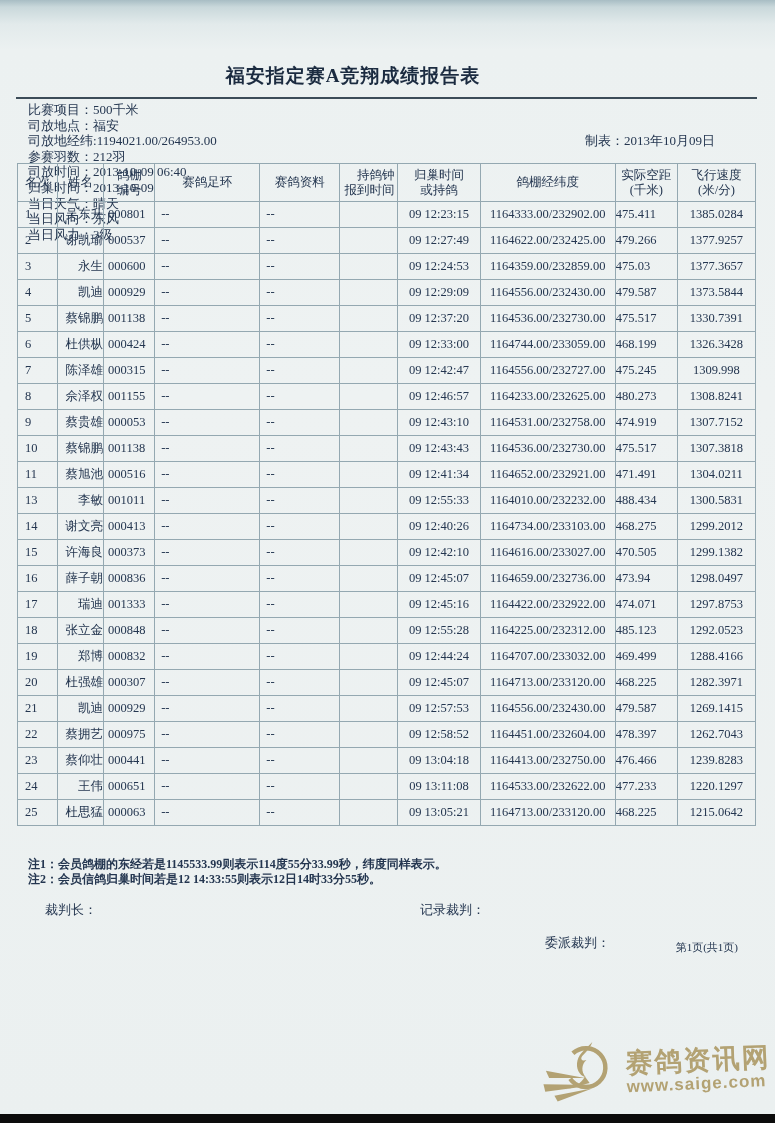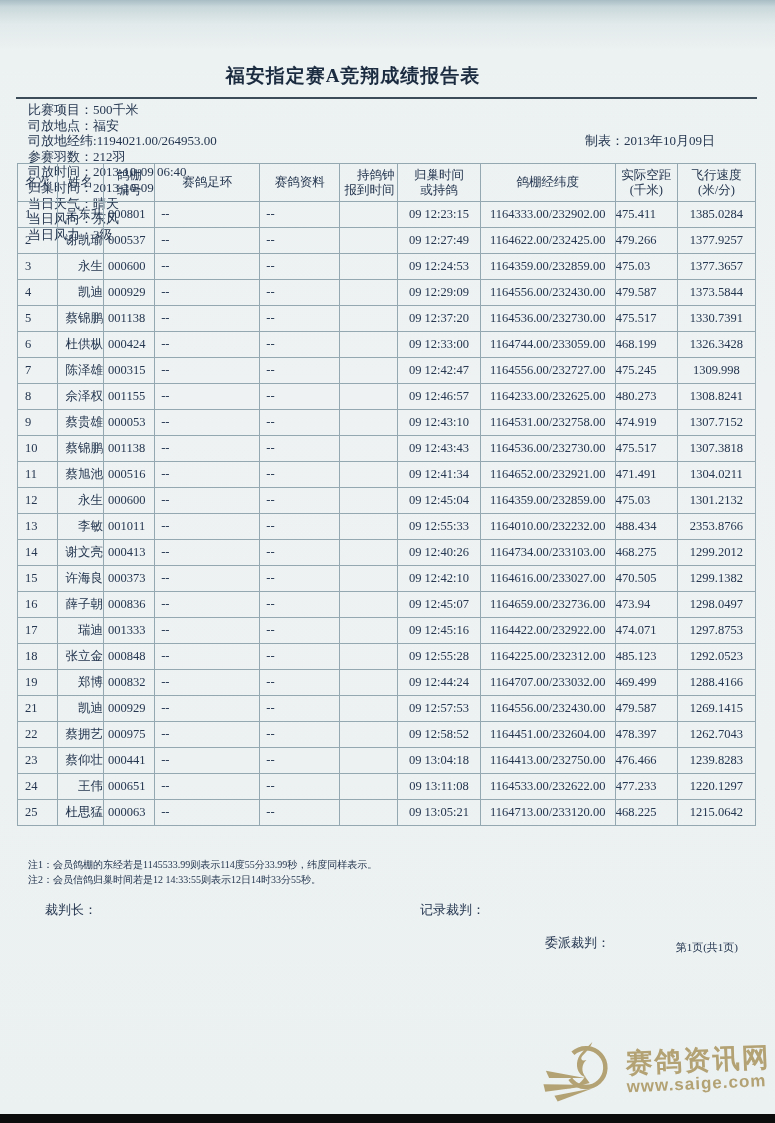--- a/index.html
+++ b/index.html
@@ -43,21 +43,21 @@
   tbody td{height:25px;font-size:12.5px;padding:0;vertical-align:middle;}
   tbody td:nth-child(1){padding-left:7px;text-align:left;}
   tbody td:nth-child(2){padding-left:5px;text-align:right;}
   tbody td:nth-child(3){padding-left:4px;text-align:left;}
   tbody td:nth-child(4){padding-left:6px;text-align:left;}
   tbody td:nth-child(5){padding-left:6px;text-align:left;}
   tbody td:nth-child(7){text-align:center;}
   tbody td:nth-child(8){text-align:center;}
   tbody td:nth-child(9){text-align:left;}
   tbody td:nth-child(10){text-align:center;}
-  .notes{position:absolute;top:857px;left:28px;font-size:10px;line-height:15px;}
+  .notes{position:absolute;top:857px;left:28px;font-size:12px;line-height:15px;font-weight:bold;}
   .judges{position:absolute;top:901px;left:0;width:775px;height:20px;font-size:13px;}
   .judge-chief{position:absolute;left:45px;}
   .judge-record{position:absolute;left:420px;}
   .judge-assign{position:absolute;left:545px;margin-top:33px;}
   .page-number{position:absolute;top:940px;right:37px;font-size:11px;}
   .logo{
     position:absolute;right:4px;bottom:12px;
     display:flex;align-items:center;
     transform:rotate(-2.5deg);
     color:#b3a273;
@@ -287,42 +287,30 @@
           <td>000516</td>
           <td>--</td>
           <td>--</td>
           <td></td>
           <td>09 12:41:34</td>
           <td>1164652.00/232921.00</td>
           <td>471.491</td>
           <td>1304.0211</td>
         </tr>
           <tr>
-          <td>12</td>
-          <td>永生</td>
-          <td>000600</td>
-          <td>--</td>
-          <td>--</td>
-          <td></td>
-          <td>09 12:45:04</td>
-          <td>1164359.00/232859.00</td>
-          <td>475.03</td>
-          <td>1301.2132</td>
-        </tr>
-          <tr>
           <td>13</td>
           <td>李敏</td>
           <td>001011</td>
           <td>--</td>
           <td>--</td>
           <td></td>
           <td>09 12:55:33</td>
           <td>1164010.00/232232.00</td>
           <td>488.434</td>
-          <td>2353.8766</td>
+          <td>1300.5831</td>
         </tr>
           <tr>
           <td>14</td>
           <td>谢文亮</td>
           <td>000413</td>
           <td>--</td>
           <td>--</td>
           <td></td>
           <td>09 12:40:26</td>
           <td>1164734.00/233103.00</td>
@@ -381,20 +369,32 @@
           <td>19</td>
           <td>郑博</td>
           <td>000832</td>
           <td>--</td>
           <td>--</td>
           <td></td>
           <td>09 12:44:24</td>
           <td>1164707.00/233032.00</td>
           <td>469.499</td>
           <td>1288.4166</td>
+        </tr>
+          <tr>
+          <td>20</td>
+          <td>杜强雄</td>
+          <td>000307</td>
+          <td>--</td>
+          <td>--</td>
+          <td></td>
+          <td>09 12:45:07</td>
+          <td>1164713.00/233120.00</td>
+          <td>468.225</td>
+          <td>1282.3971</td>
         </tr>
           <tr>
           <td>21</td>
           <td>凯迪</td>
           <td>000929</td>
           <td>--</td>
           <td>--</td>
           <td></td>
           <td>09 12:57:53</td>
           <td>1164556.00/232430.00</td>

